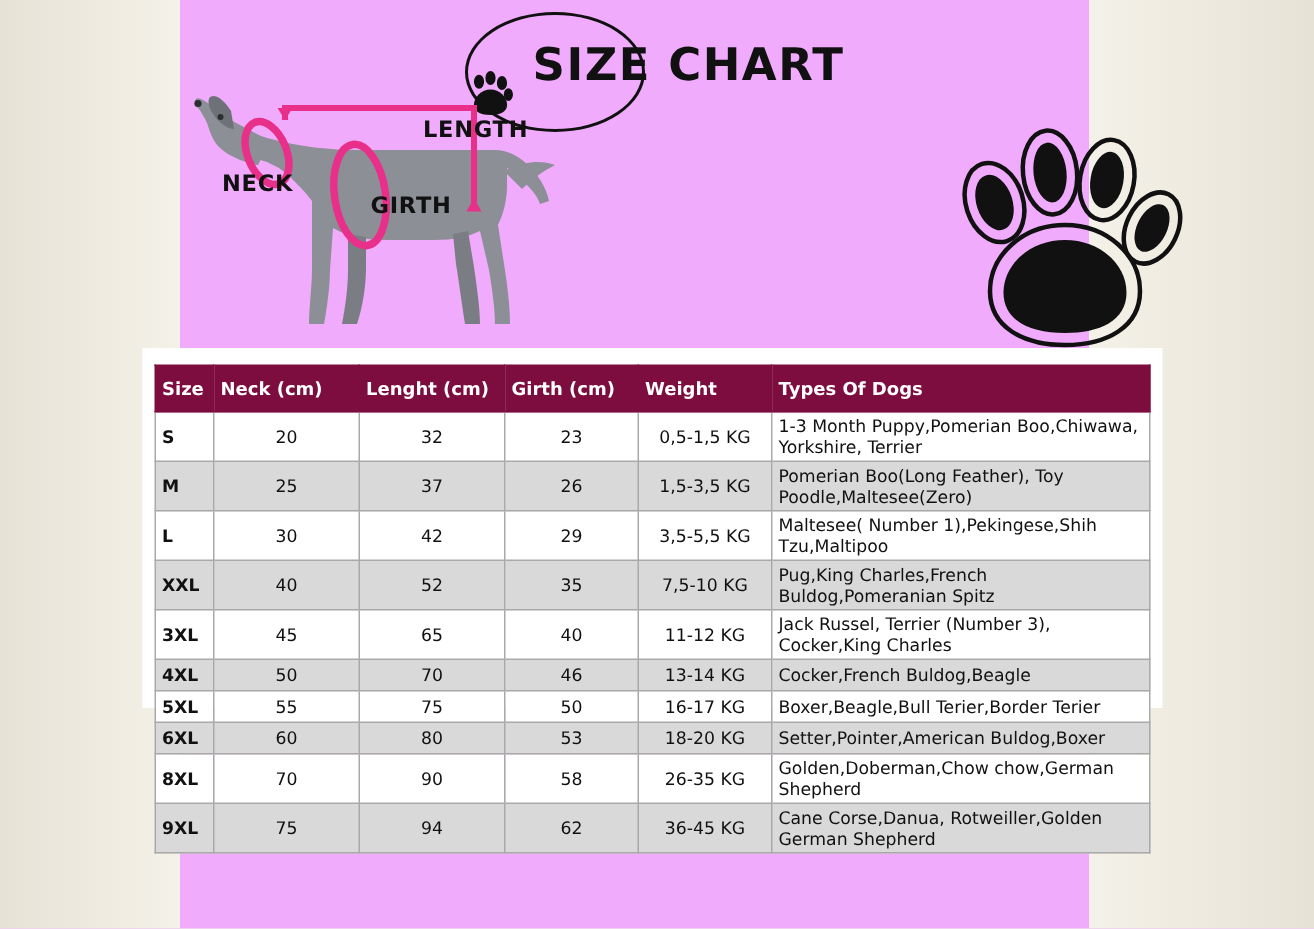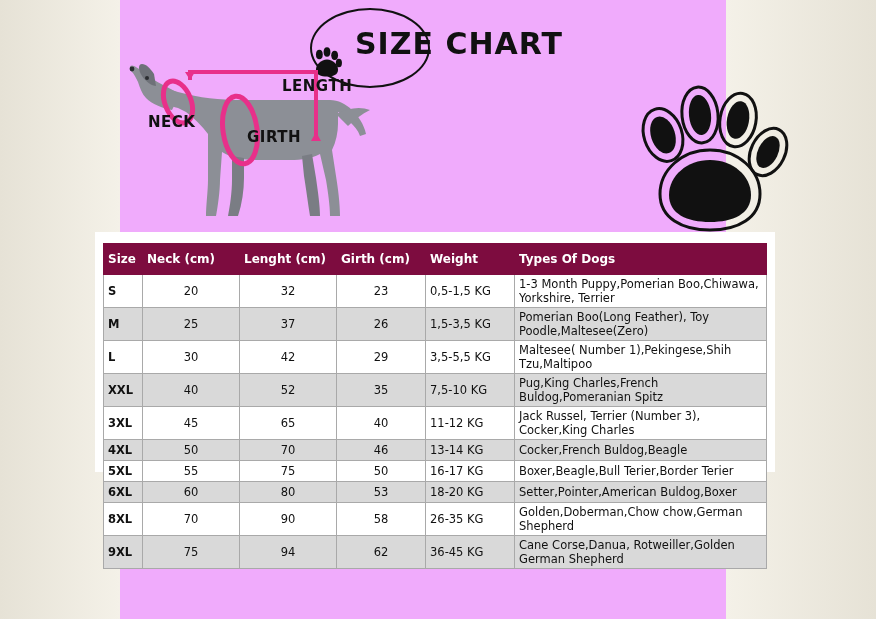--- a/index.html
+++ b/index.html
@@ -126,21 +126,21 @@
     border: 1px solid #a9a9a9;
     padding: 2px 4px;
     height: 16px;
   }
   #size-table tbody tr:nth-child(odd) td { background: #ffffff; }
   #size-table tbody tr:nth-child(even) td { background: #d9d9d9; }
   .c-size   { width: 30px;  text-align: left; font-weight: bold; }
   .c-neck   { width: 88px;  text-align: center; margin-left: 46px; }
   .c-length { width: 88px;  text-align: center; }
   .c-girth  { width: 80px;  text-align: center; }
-  .c-weight { width: 80px;  text-align: left; }
+  .c-weight { width: 80px;  text-align: center; }
   .c-types  { text-align: left; }
 </style>
 </head>
 <body>
 
 <div id="page">
 
   <div id="bg-left"></div>
   <div id="bg-right"></div>
   <div id="bg-white"></div>

